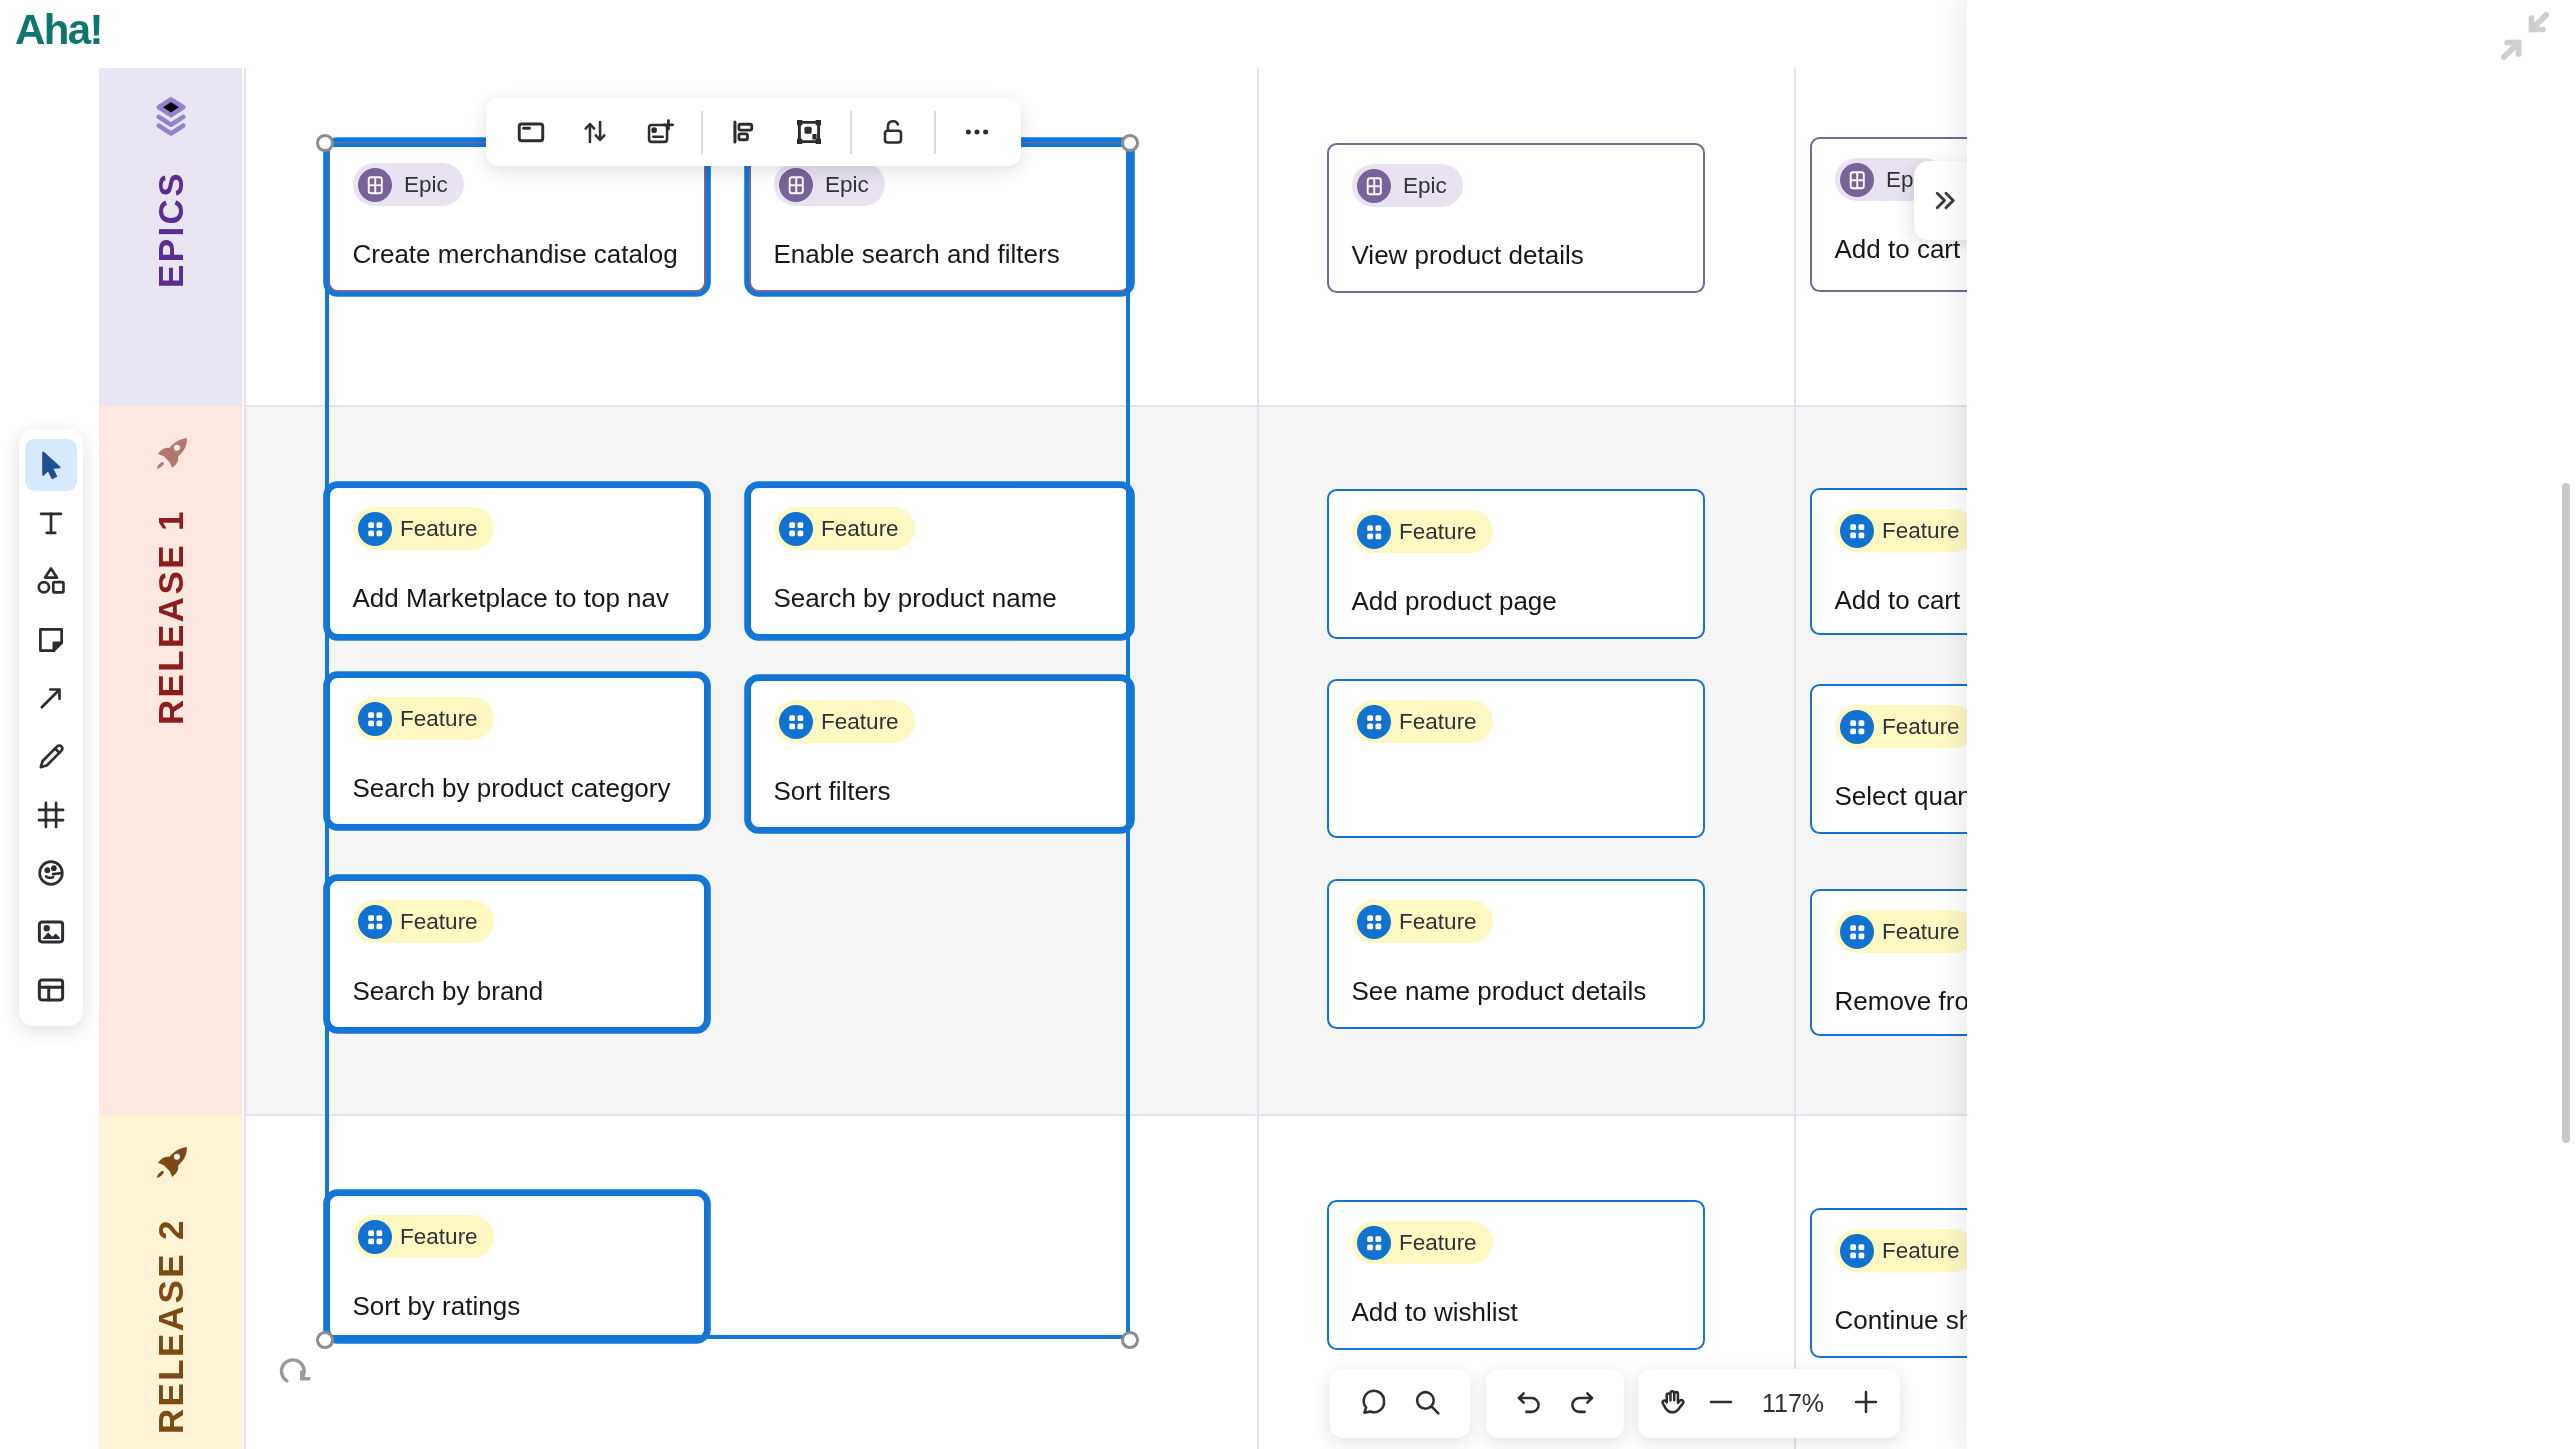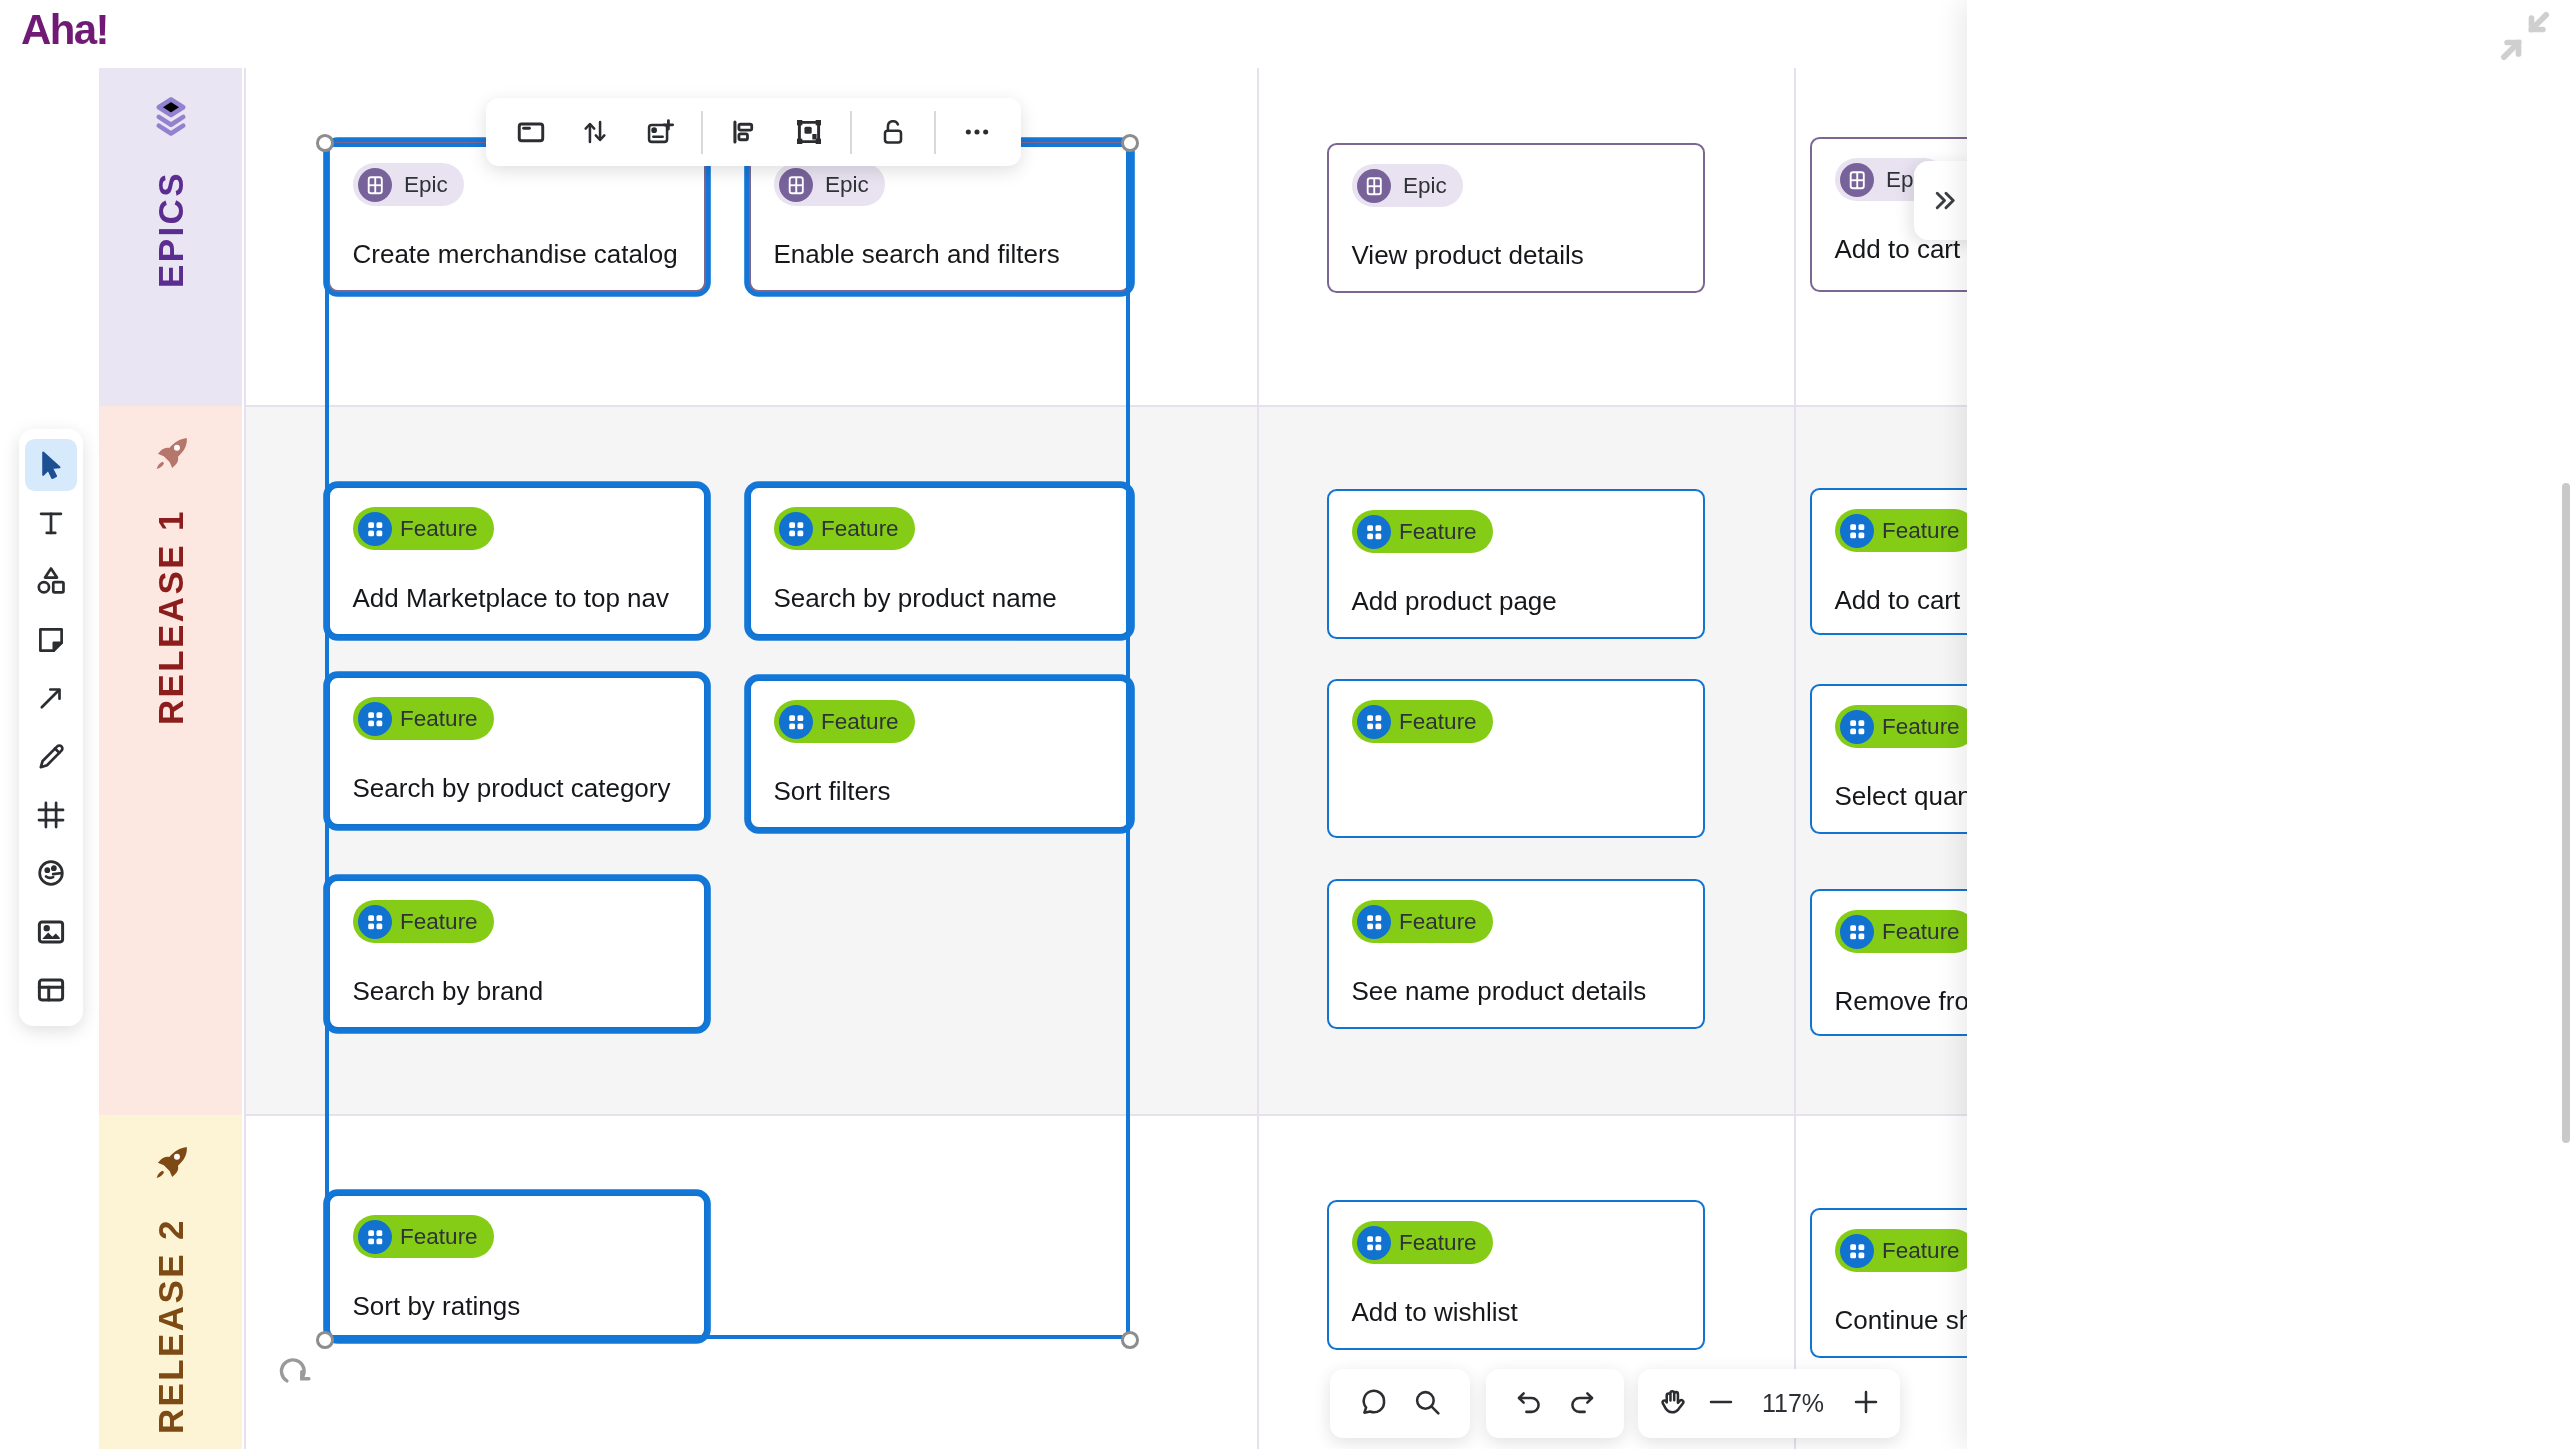--- a/index.html
+++ b/index.html
@@ -1,39 +1,39 @@
 <!DOCTYPE html>
 <html style="font-size:13px"><head>
 <meta charset="utf-8">
 <style>
   * { margin:0; padding:0; box-sizing:border-box; }
   html,body { width:2576px; height:1449px; overflow:hidden; background:#fff;
               font-family:"Liberation Sans", sans-serif; }
   .abs { position:absolute; }
 
   
-  #logo { left:21px; top:6.4px; font-size:42px; font-weight:800; letter-spacing:-1.6px; color:#701a75; z-index:60;}
+  #logo { left:15px; top:6.4px; font-size:42px; font-weight:800; letter-spacing:-1.6px; color:#0f766e; z-index:60;}
 
   
   .lane { left:99px; width:143px; display:flex; flex-direction:column; align-items:center; padding-top:27px; gap:34px; overflow:hidden;}
   .lane-label { writing-mode:vertical-rl; transform:rotate(180deg); font-size:35px; font-weight:700; letter-spacing:2.4px; white-space:nowrap;}
   .lane-icon { width:42px; height:42px; flex:none;}
 
   
   .rowbg { left:244px; right:609px; z-index:0;}
   .gridv { width:1.6px; background:#e7e1ed; top:68px; bottom:0; z-index:1;}
   .gridh { height:1.6px; background:#e7e1ed; left:244px; width:1723px; z-index:1;}
 
   .card { background:#fff; border-radius:9.7px; z-index:10; padding:19.3px 22.5px;}
   .card.epic    { border:2.4px solid #7b6792; }
   .card.feature { border:2.4px solid #1273d0; }
   .card.selected { box-shadow:0 0 0 4.8px #1377d8; }
   .badge { display:inline-flex; align-items:center; gap:8px; height:43px; border-radius:22.5px; padding:0 16px 0 5.6px; font-size:22.5px; color:#2f3237;}
   .badge.epic    { background:#e9e3f1;gap:12px; }
-  .badge.feature { background:#84cc16; }
+  .badge.feature { background:#fef9c3; }
   .badge .circ { width:34px; height:34px; border-radius:50%; display:flex; align-items:center; justify-content:center;}
   .badge.epic .circ    { background:#77639a; }
   .badge.feature .circ { background:#1172d0; }
   .badge .circ svg { width:22.5px; height:22.5px; }
   .card .title { display:block; margin-top:31px; font-size:26px; line-height:35px; color:#15171a;}
 
   
   #selrect { left:325px; top:143px; width:805px; height:1196px; border:4px solid #1377d8; z-index:30; pointer-events:none;}
   .handle { width:17.7px; height:17.7px; border-radius:50%; background:#fff; border:3.2px solid #8d8d8d; z-index:31;}
   #rotate-handle { left:277px; top:1354px; width:34px; height:34px; z-index:31;}

